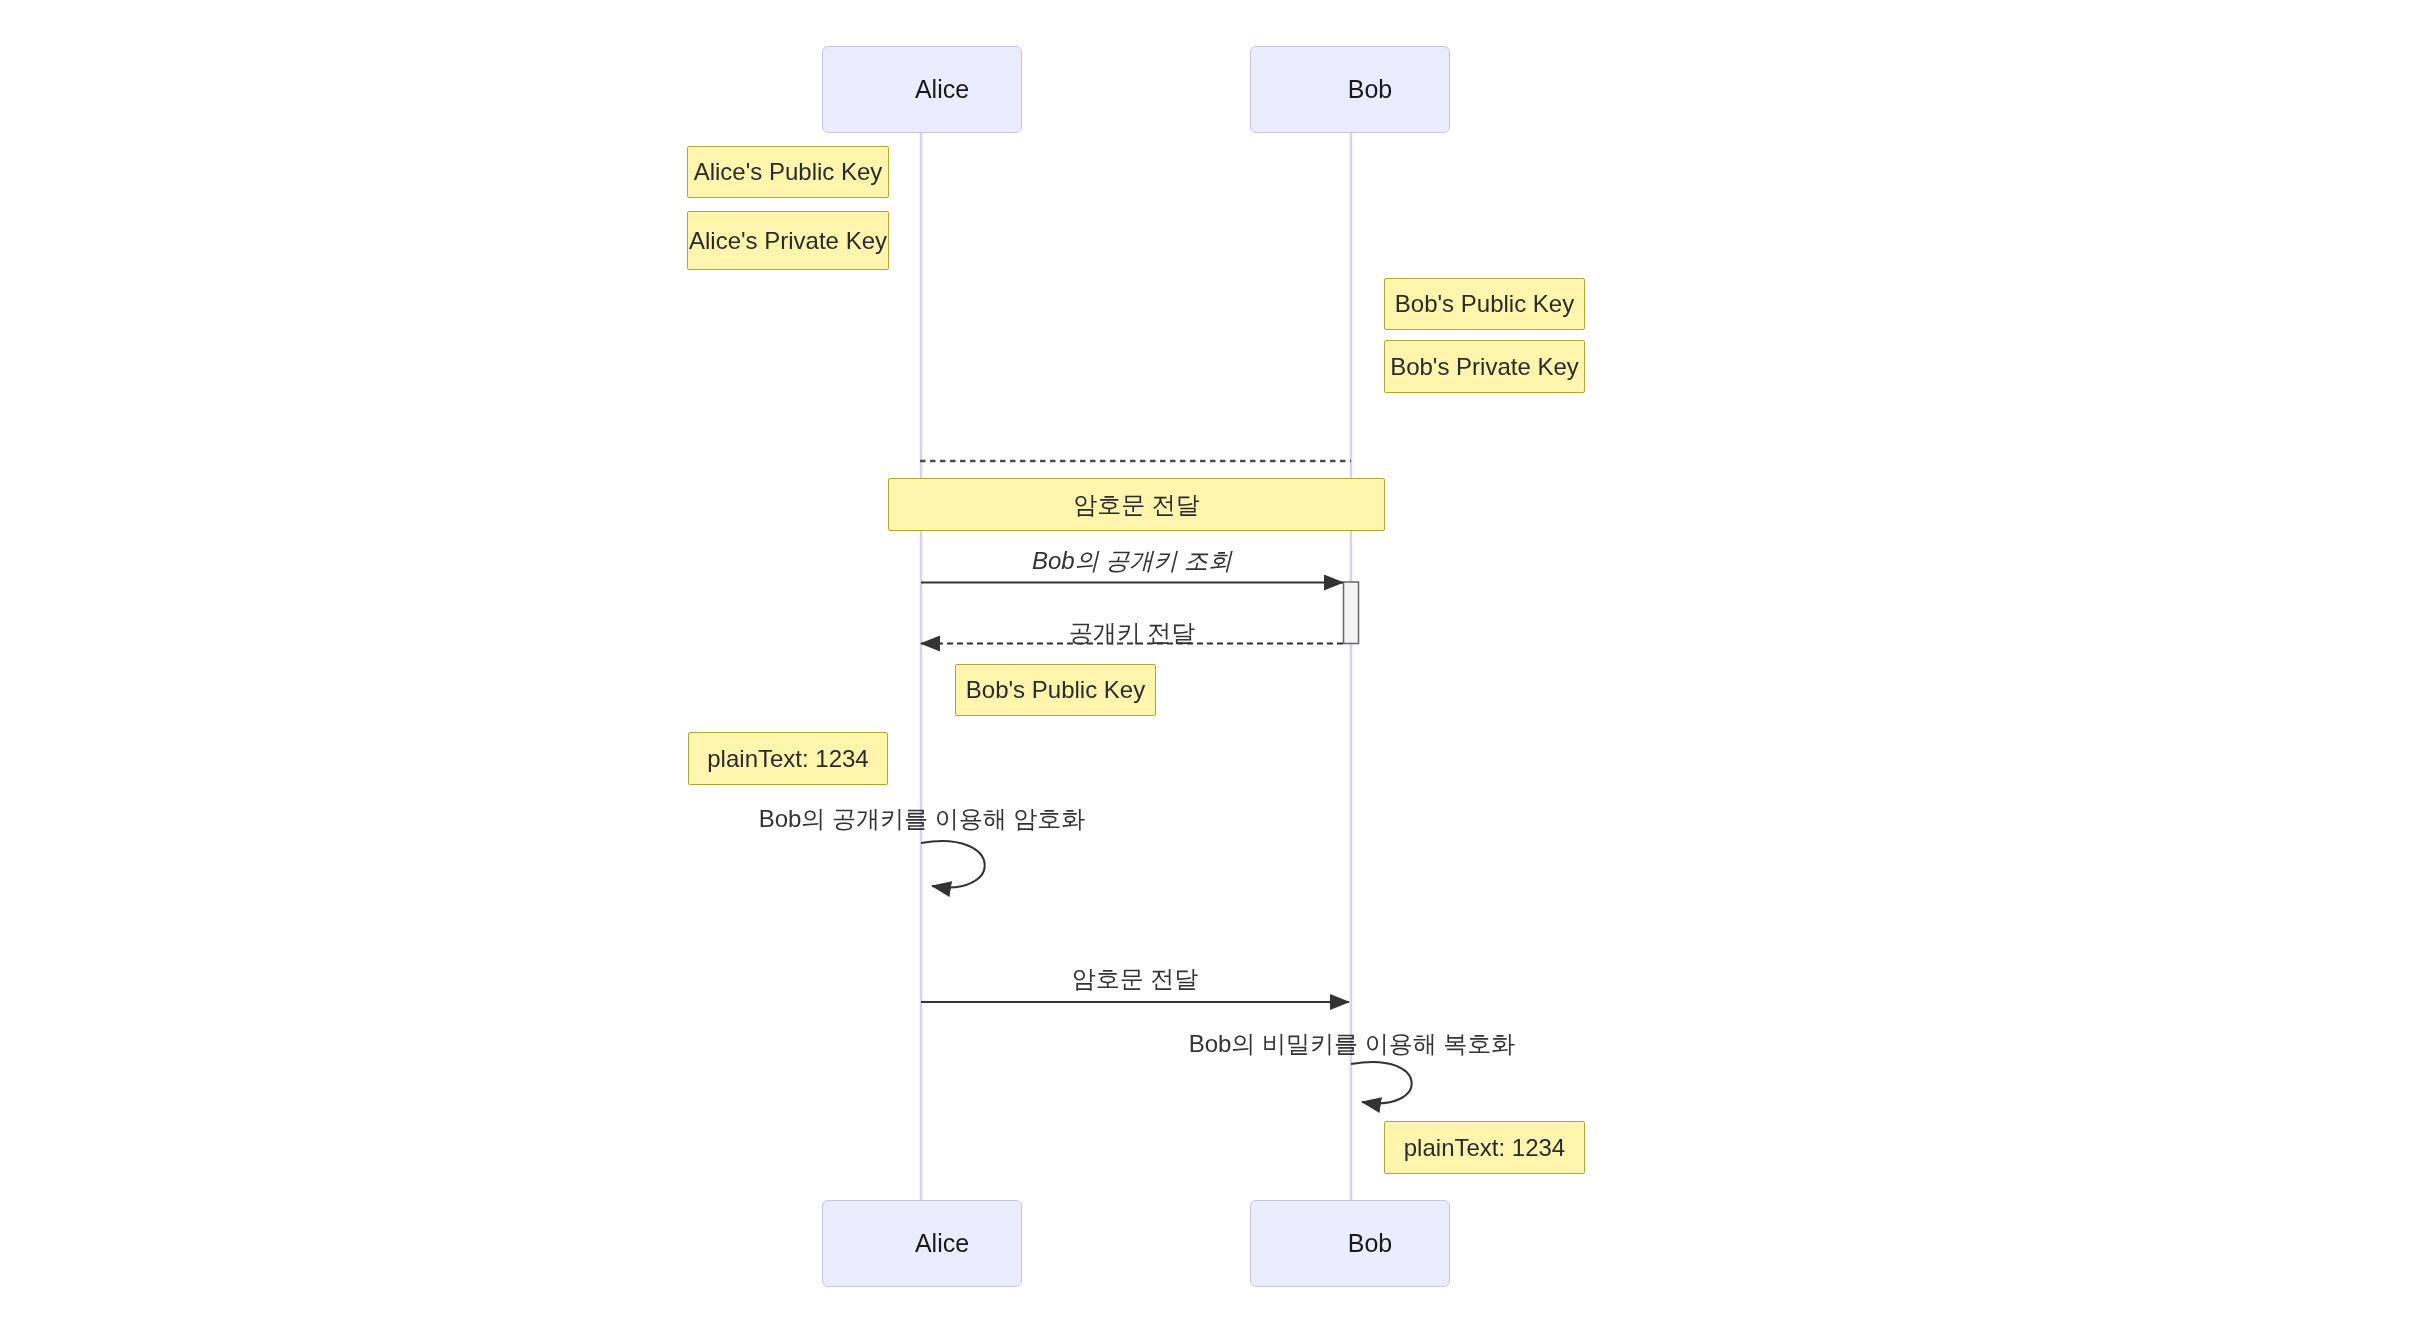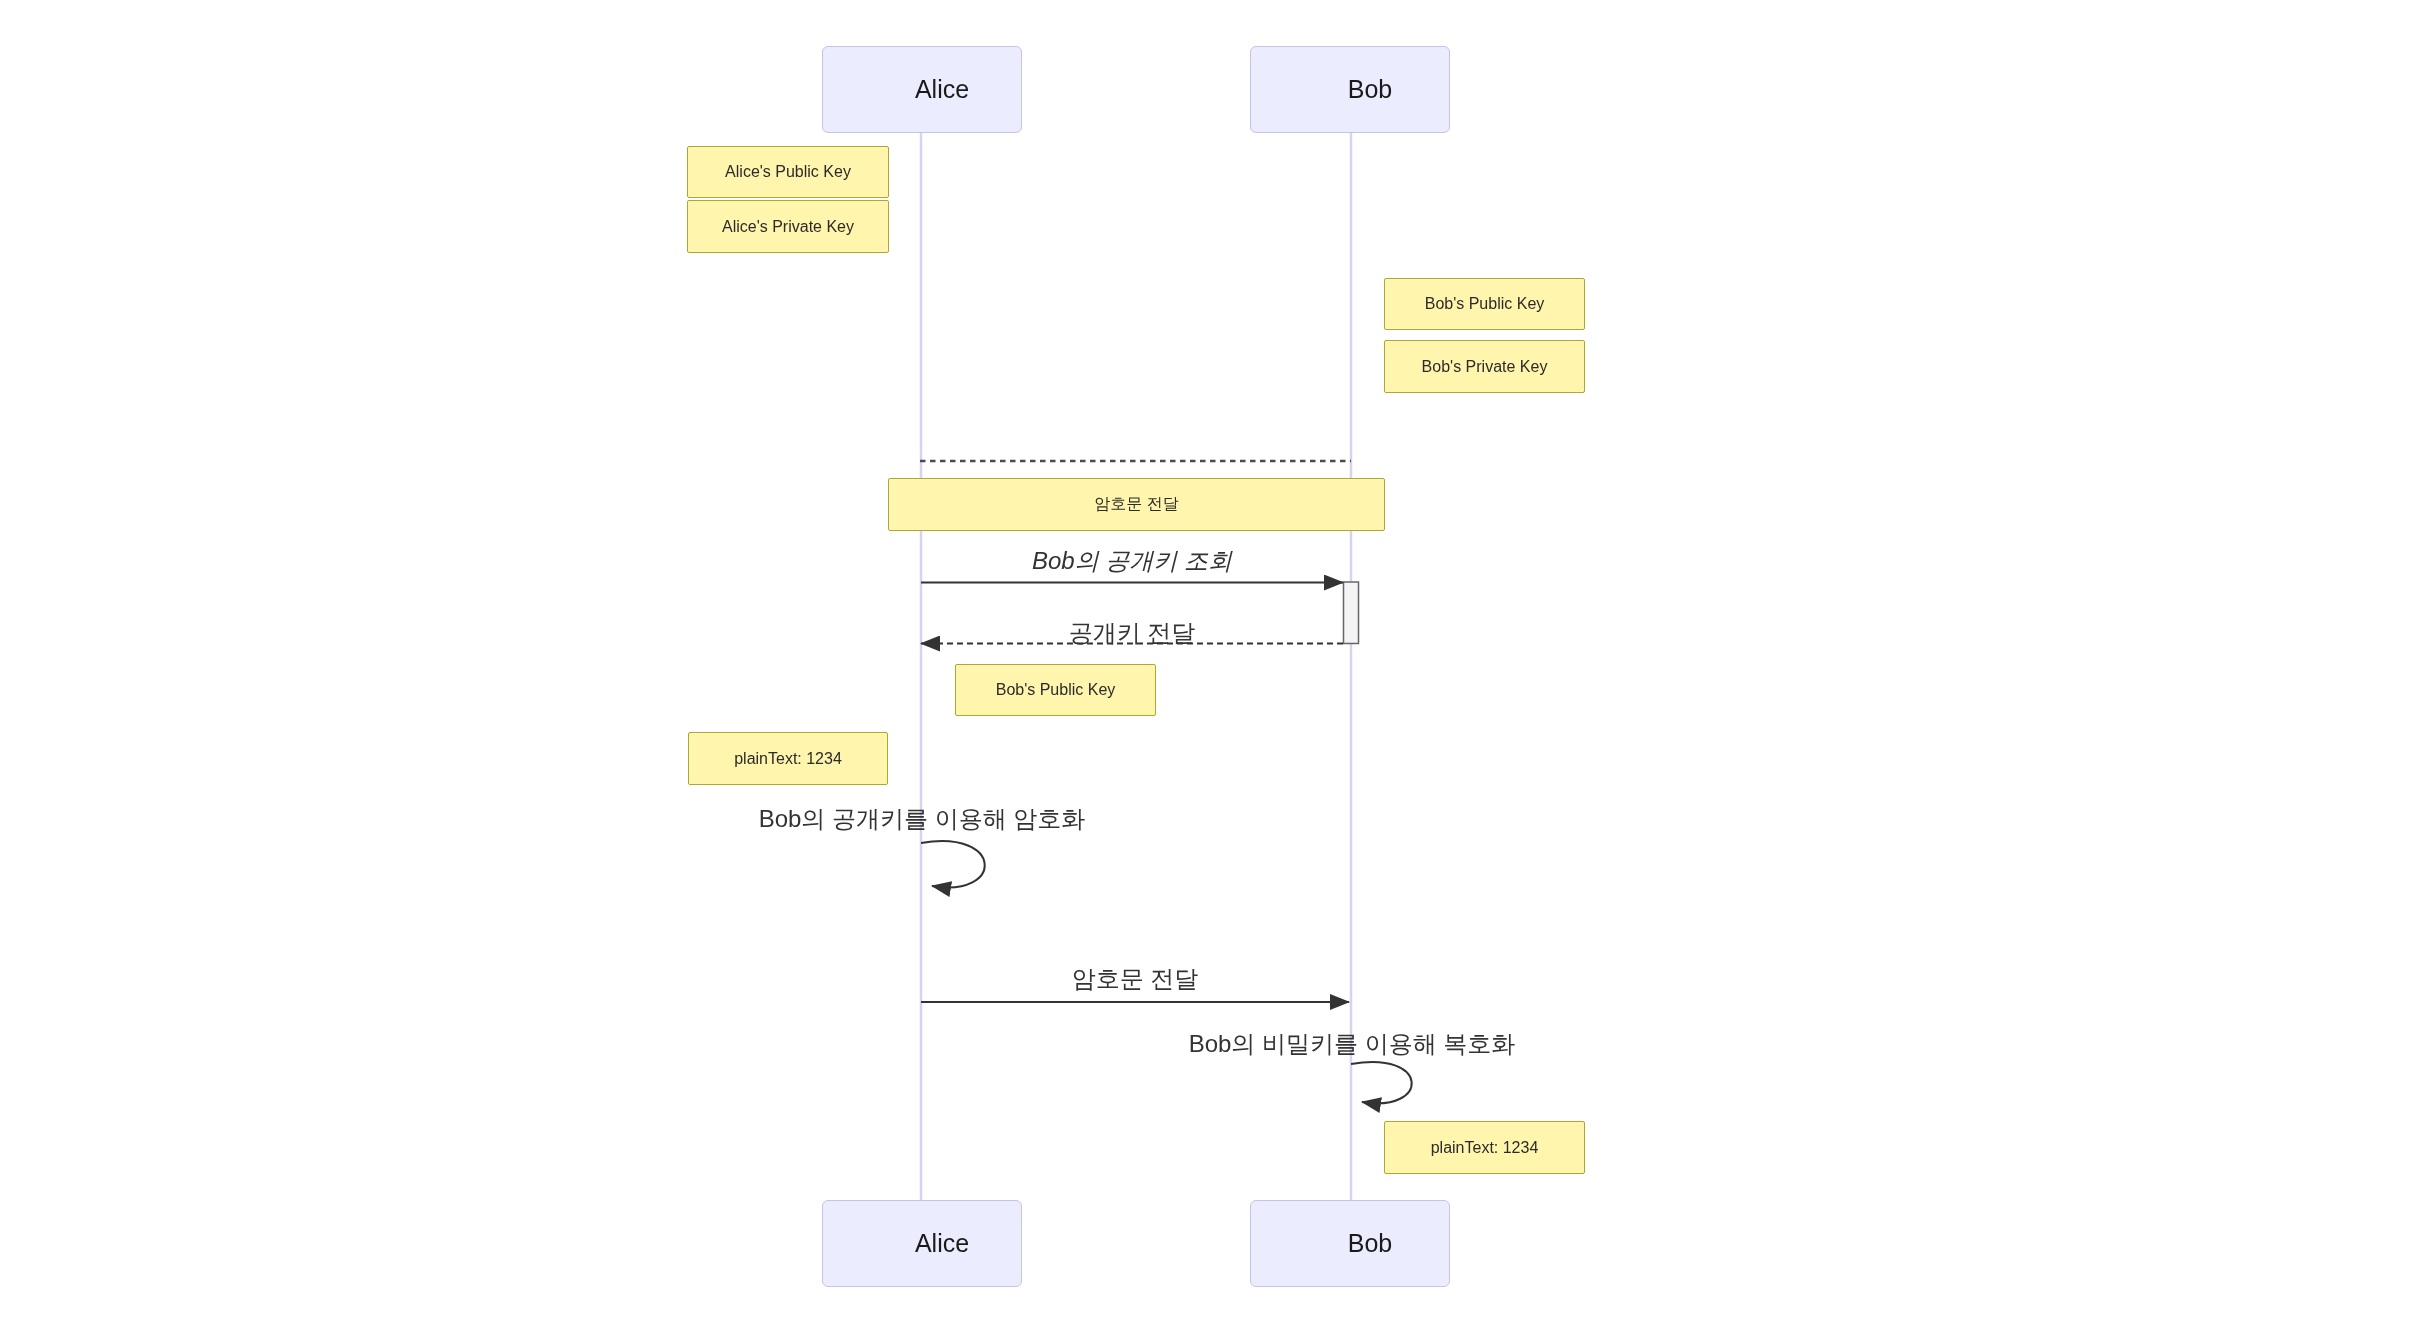--- a/index.html
+++ b/index.html
@@ -21,36 +21,36 @@
     font-size:25px;color:#1a1a1a;
     box-sizing:border-box;
     padding-left:40px;
   }
   .note{
     position:absolute;
     background:#FFF5AD;
     border:1.5px solid #AAAA33;
     border-radius:2px;
     display:flex;align-items:center;justify-content:center;
-    font-size:16px;color:#2b2b2b;
+    font-size:24px;color:#2b2b2b;
     box-sizing:border-box;
     white-space:nowrap;
   }
   .msg{
     position:absolute;
     font-size:24px;color:#333;
     white-space:nowrap;
     transform:translateX(-50%);
   }
   .actor-top-alice{left:822px;top:46px;}
   .actor-top-bob{left:1250px;top:46px;}
   .actor-bottom-alice{left:822px;top:1200px;}
   .actor-bottom-bob{left:1250px;top:1200px;}
   .note-alice-public{left:687px;top:146px;width:202px;height:52px;}
-  .note-alice-private{left:687px;top:200px;width:202px;height:53px;}
+  .note-alice-private{left:687px;top:211px;width:202px;height:59px;}
   .note-bob-public{left:1384px;top:278px;width:201px;height:52px;}
   .note-bob-private{left:1384px;top:340px;width:201px;height:53px;}
   .note-wide{left:888px;top:478px;width:497px;height:53px;}
   .note-bob-public-received{left:955px;top:664px;width:201px;height:52px;}
   .note-plaintext-alice{left:688px;top:732px;width:200px;height:53px;}
   .note-ciphertext{left:955px;top:890px;width:248px;height:53px;}
   .note-plaintext-bob{left:1384px;top:1121px;width:201px;height:53px;}
   .msg-divider{left:1135px;top:421px;}
   .msg-request{left:1132px;top:545px;font-style:italic;}
   .msg-response{left:1132px;top:617px;}

